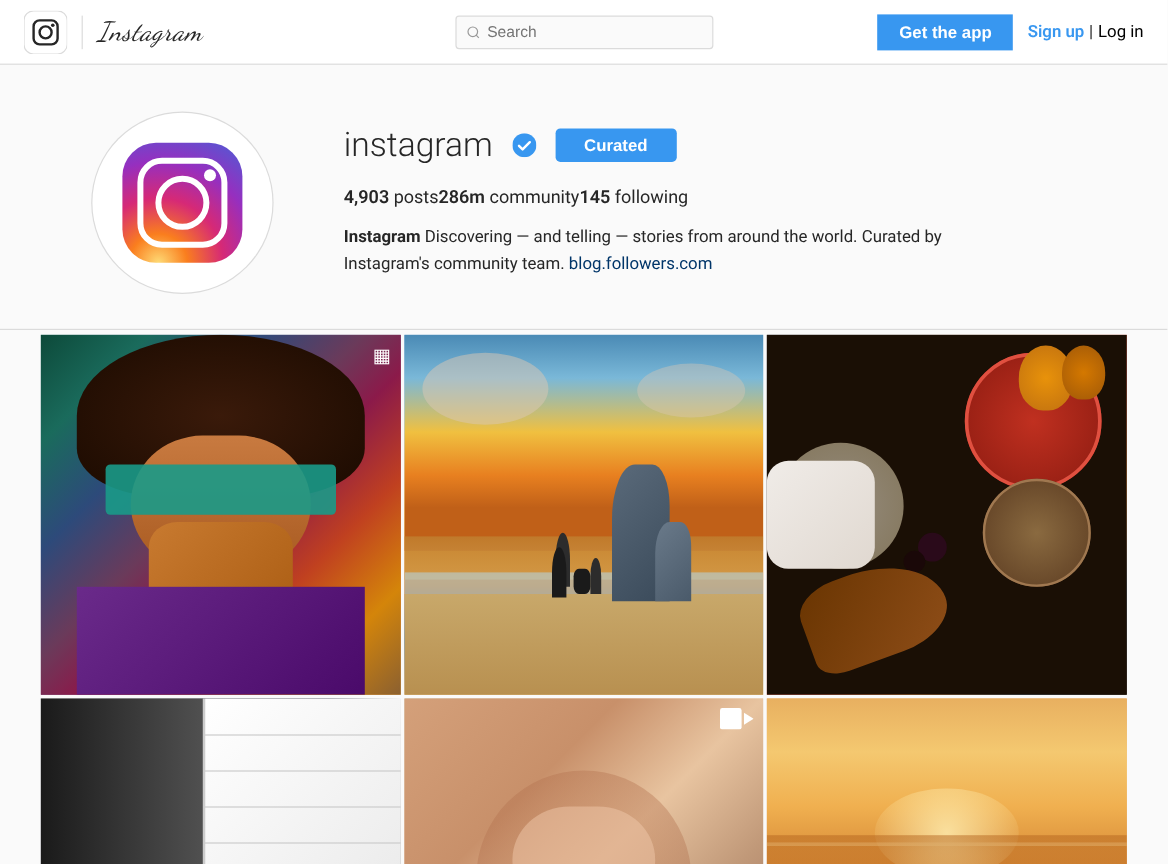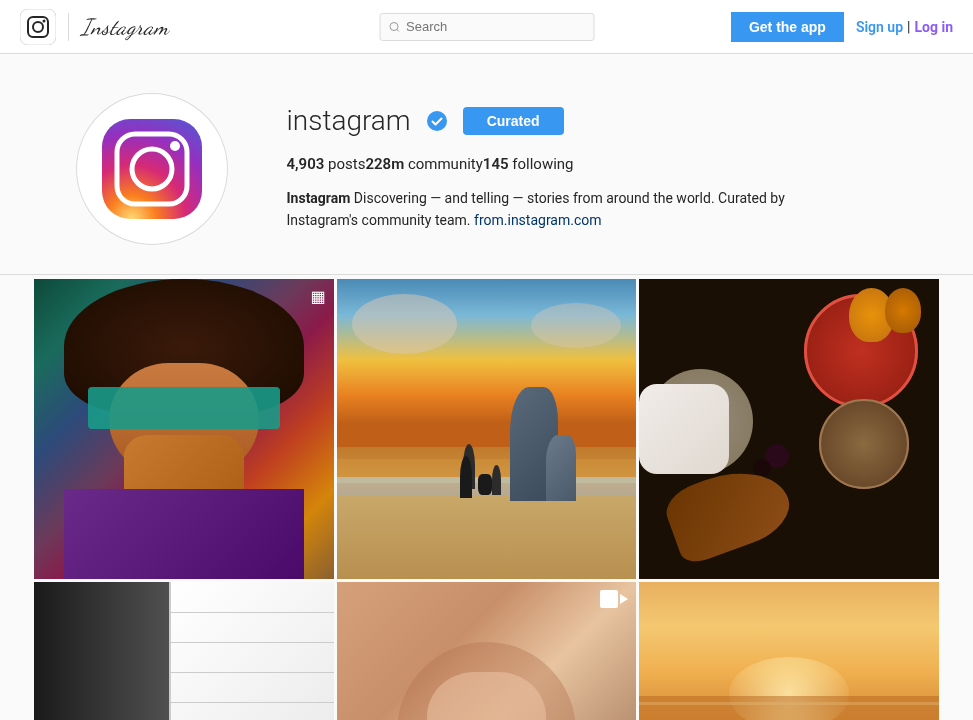--- a/index.html
+++ b/index.html
@@ -100,23 +100,23 @@
     .link-signup {
       color: #3897f0;
       text-decoration: none;
       font-weight: 600;
       cursor: pointer;
     }
     .auth-sep {
       color: #262626;
     }
     .link-login {
-      color: #8b5cf6;
+      color: #000000;
       text-decoration: none;
-      font-weight: 700;
+      font-weight: 400;
       cursor: pointer;
     }
 
     
     .profile-section {
       background: #fafafa;
       padding: 40px 0 30px 0;
       display: flex;
       justify-content: center;
     }
@@ -385,32 +385,32 @@
         </span>
         <button class="btn-follow">Curated</button>
       </div>
 
       <div class="profile-stats">
         <div class="stat-item">
           <span class="stat-value">4,903</span>
           <span>posts</span>
         </div>
         <div class="stat-item">
-          <span class="stat-value">228m</span>
+          <span class="stat-value">286m</span>
           <span>community</span>
         </div>
         <div class="stat-item">
           <span class="stat-value">145</span>
           <span>following</span>
         </div>
       </div>
 
       <div class="profile-bio">
         <span class="bio-username-bold">Instagram</span><span> Discovering — and telling — stories from around the world. Curated by Instagram's community team.</span>
-        <a class="bio-link">from.instagram.com</a>
+        <a class="bio-link">blog.followers.com</a>
       </div>
     </div>
 
   </div>
 </section>
 
 <section class="grid-section">
   <div class="photo-grid">
 
     <div class="photo-cell photo-1">

